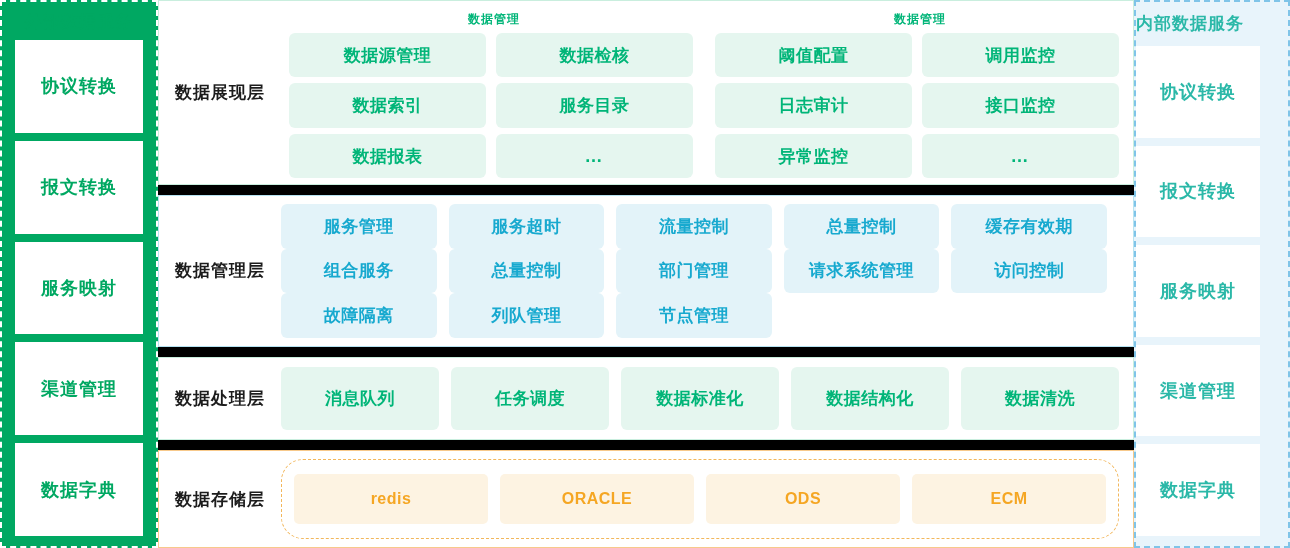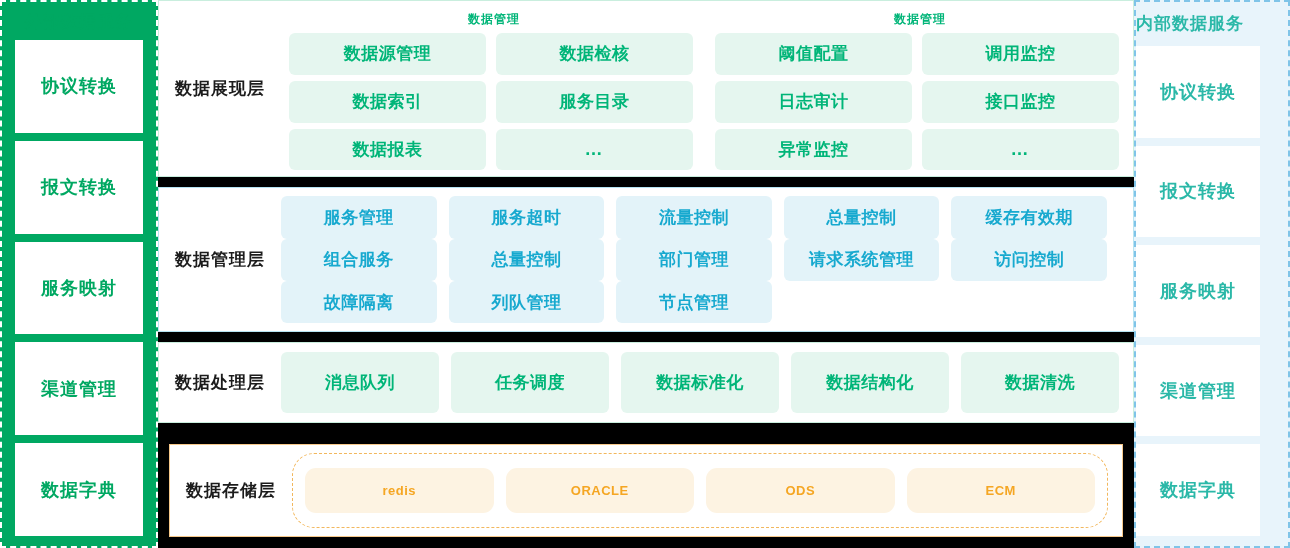--- a/index.html
+++ b/index.html
@@ -69,21 +69,21 @@
     align-items:center;
     min-width:0;
   }
   .band.green-border{border:1px solid #C9EEDE;}
   .band.blue-border{border:1px solid #B6E3F2;}
   .band.orange-border{border:1px solid #F7C98B;}
 
   .band-r1{height:190px;margin:0 0 10px 0;}
   .band-r2{height:155px;margin:0 0 10px 0;}
   .band-r3{height:86px;margin:0 0 10px 0;}
-  .band-r4{height:100px;margin:11px;}
+  .band-r4{height:100px;margin:0;}
 
   .layer-label{
     flex:0 0 122px;
     width:122px;
     text-align:center;
     font-size:17px;
     font-weight:bold;
     color:#1c1c1c;
     letter-spacing:1px;
     user-select:none;
@@ -165,23 +165,23 @@
     display:grid;
     grid-template-columns:repeat(4,1fr);
     gap:0 12px;
     padding:14px 12px;
     box-sizing:border-box;
     min-width:0;
   }
   .cell.amber{
     background:#FDF3E2;
     color:#F5A623;
-    font-size:13px;
-    font-weight:bold;
-    border-radius:11px;
+    font-size:16px;
+    font-weight:bold;
+    border-radius:5px;
     letter-spacing:.5px;
   }
 
   
   .right-panel{
     width:156px;
     flex:0 0 156px;
     background:#E8F4FB;
     border:2px dashed #7FC4E8;
     box-sizing:border-box;

